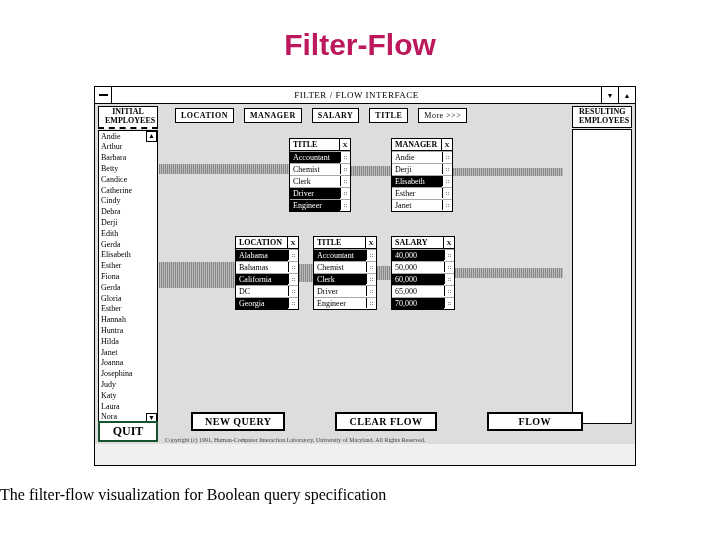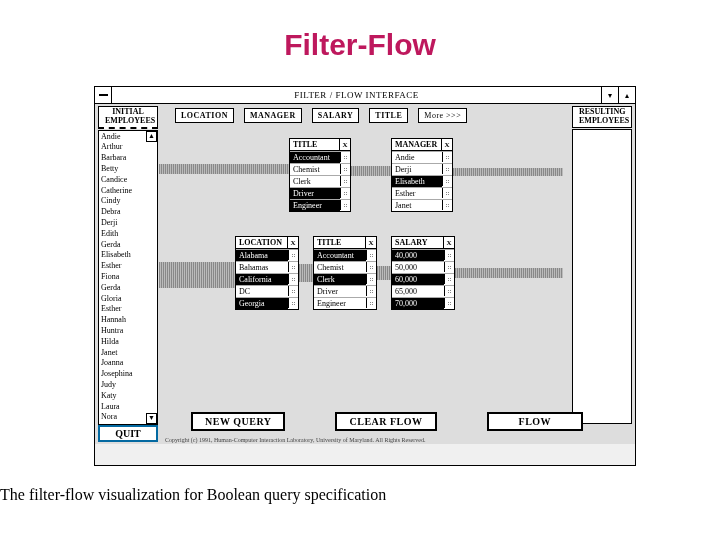--- a/index.html
+++ b/index.html
@@ -29,21 +29,21 @@
 .filter-head{display:flex;align-items:center;border-bottom:1px solid #000;font-size:8px;font-weight:bold}
 .filter-head .ft{flex:1;padding:1px 3px}
 .filter-head .fx{width:11px;height:11px;border-left:1px solid #000;display:flex;align-items:center;justify-content:center;font-size:7px}
 .filter-list{font-size:8px}
 .filter-item{display:flex;border-top:1px solid #aaa}
 .filter-item .fv{flex:1;padding:1px 3px}
 .filter-item .fh{width:10px;height:10px;border-left:1px solid #000;display:flex;align-items:center;justify-content:center;font-size:6px}
 .filter-item.sel .fv{background:#000;color:#fff}
 .flow-line{position:absolute;height:14px;background:repeating-linear-gradient(90deg,#888 0,#888 1px,#bbb 1px,#bbb 2px)}
 .quit-area{position:absolute;left:3px;bottom:2px;width:60px}
-.quit-btn{border:2px solid #0369a1;background:#fff;font-size:10px;font-weight:bold;text-align:center;padding:1px 0}
+.quit-btn{border:2px solid #14532d;background:#fff;font-size:12px;font-weight:bold;text-align:center;padding:1px 0}
 .bot-btn{border:2px solid #000;background:#fff;font-size:10px;font-weight:bold;padding:2px 12px;letter-spacing:0.5px}
 .copyright{position:absolute;bottom:1px;left:70px;font-size:6px;color:#444}
 .caption{position:absolute;left:0;right:0;top:486px;text-align:left;font-size:16px}
 </style>
 </head>
 <body>
 
 <div class="page-title">Filter-Flow</div>
 
 <div class="app-window">

